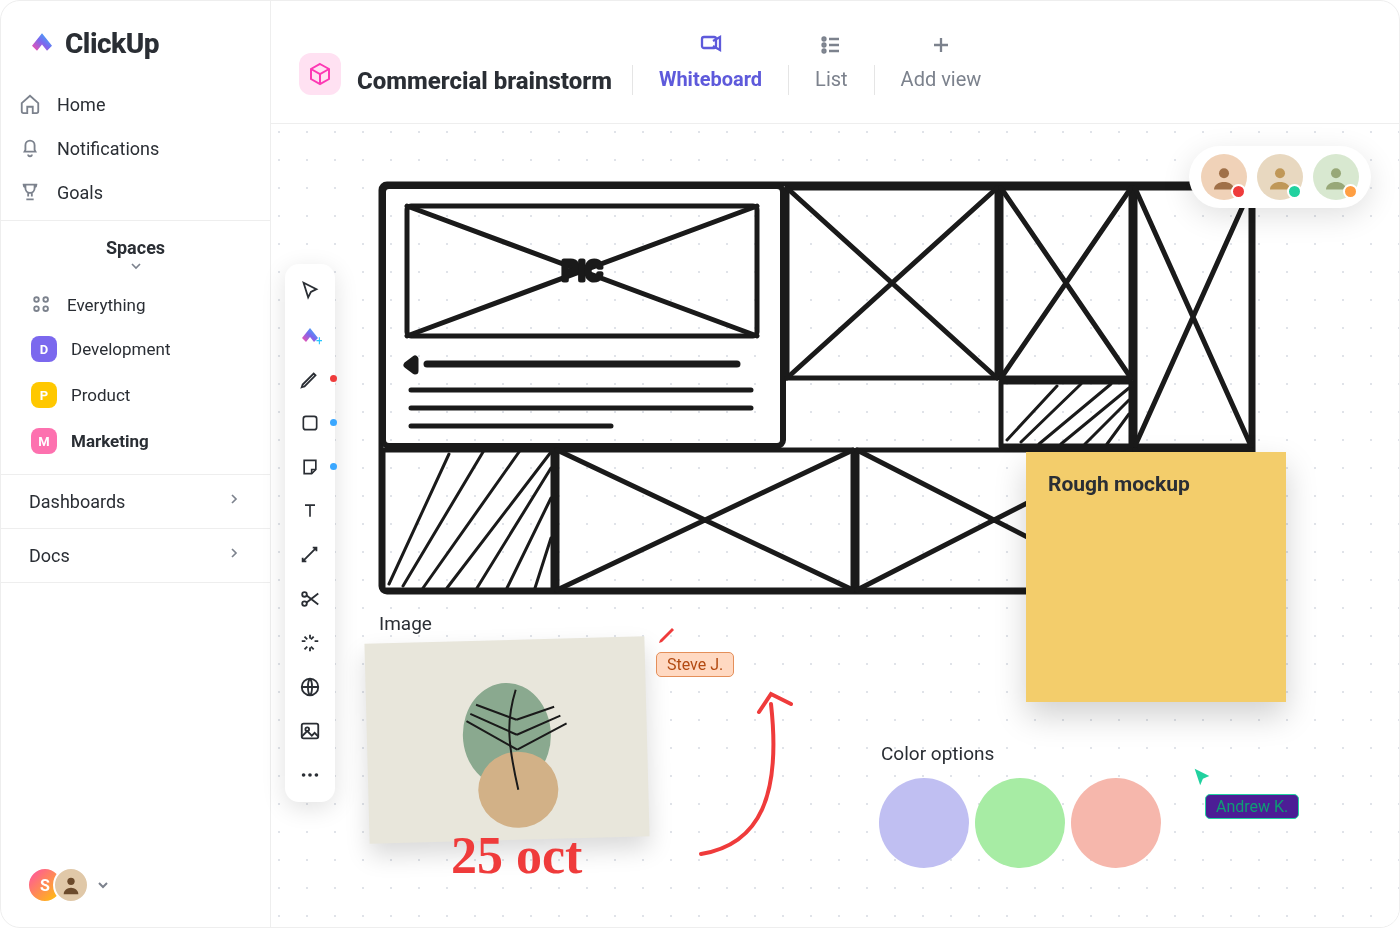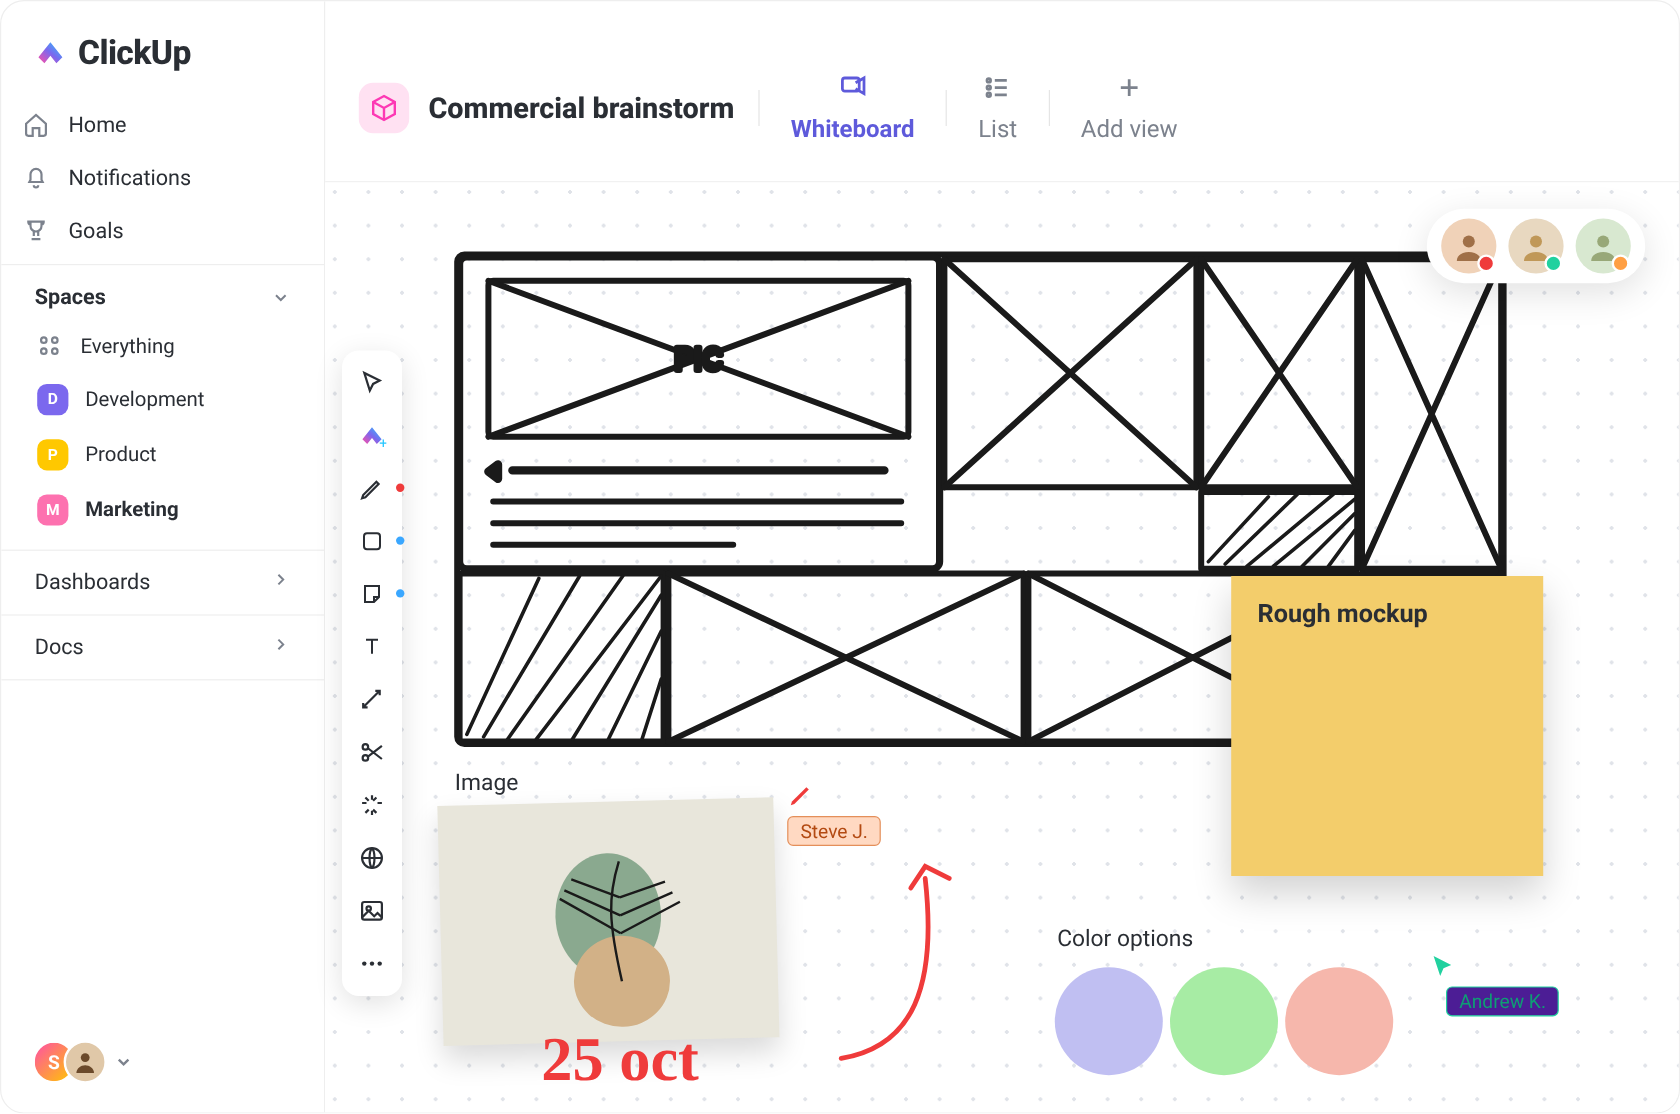--- a/index.html
+++ b/index.html
@@ -1,35 +1,35 @@
 <!DOCTYPE html>
 <html><head>
 <meta charset="utf-8">
 <style>
   *{box-sizing:border-box;margin:0;padding:0;font-family:-apple-system,BlinkMacSystemFont,"Segoe UI",Roboto,Helvetica,Arial,sans-serif;}
   body{background:#fff;width:1400px;height:928px;overflow:hidden;color:#2a2e34;}
   .app{display:flex;width:100%;height:100%;border-radius:20px;overflow:hidden;border:1px solid #eee;}
   
   .sidebar{width:270px;border-right:1px solid #eee;display:flex;flex-direction:column;padding-top:20px;}
-  .logo{display:flex;align-items:center;gap:8px;padding:6px 26px 22px;}
+  .logo{display:flex;gap:8px;padding:6px 26px 22px;}
   .logo-text{font-size:28px;font-weight:800;letter-spacing:-0.5px;}
   .nav-item{display:flex;align-items:center;gap:16px;padding:11px 18px;font-size:18px;color:#2a2e34;cursor:pointer;}
   .nav-item svg,.nav-item .ico{width:22px;height:22px;flex:0 0 22px;color:#7c828d;}
-  .section-hdr{display:flex;align-items:center;justify-content:space-between;padding:16px 28px 10px;font-size:18px;font-weight:700;}
+  .section-hdr{display:flex;align-items:center;justify-content:space-between;padding:16px 28px 10px;font-size:18px;font-weight:700;flex-direction:column;}
   .space-badge{width:26px;height:26px;border-radius:8px;color:#fff;display:flex;align-items:center;justify-content:center;font-size:13px;font-weight:700;}
   .space-item{display:flex;align-items:center;gap:14px;padding:10px 30px;font-size:17px;cursor:pointer;text-align:center;}
   .sec-divider{border-top:1px solid #eee;margin-top:6px;}
   .row-link{display:flex;align-items:flex-start;justify-content:space-between;padding:16px 28px;font-size:18px;cursor:pointer;border-bottom:1px solid #eee;}
   .user-chip{margin-top:auto;padding:24px 26px;display:flex;align-items:center;gap:6px;}
   .avatar-stack{display:flex;}
   .av{width:36px;height:36px;border-radius:50%;border:2px solid #fff;display:flex;align-items:center;justify-content:center;font-weight:700;color:#fff;}
   .av+ .av{margin-left:-10px;}
   
   .main{flex:1;display:flex;flex-direction:column;position:relative;}
-  .topbar{display:flex;align-items:center;gap:16px;padding:28px 28px;border-bottom:1px solid #eee;margin-top:28px;}
+  .topbar{display:flex;align-items:flex-end;gap:16px;padding:28px 28px;border-bottom:1px solid #eee;}
   .proj-ico{width:42px;height:42px;border-radius:12px;background:#ffe1f2;color:#fd38b4;display:flex;align-items:center;justify-content:center;}
   .proj-title{font-size:24px;font-weight:800;}
   .vsep{width:1px;height:30px;background:#e5e5e5;margin:0 4px;}
   .view-btn{display:flex;align-items:center;gap:10px;font-size:20px;color:#7c828d;cursor:pointer;padding:4px 6px;flex-direction:column;}
   .view-btn.active{color:#5e5adb;font-weight:700;}
   .view-btn .vi{width:24px;height:24px;}
   
   .canvas-wrap{flex:1;position:relative;background:#fff;}
   .canvas-wrap::before{content:"";position:absolute;inset:0;background-image:radial-gradient(#d8dce3 1.4px,transparent 1.4px);background-size:28px 28px;background-position:-6px -6px;opacity:.8;}
   .toolbox{position:absolute;left:14px;top:140px;width:50px;background:#fff;border-radius:14px;box-shadow:0 6px 24px rgba(0,0,0,.12);display:flex;flex-direction:column;align-items:center;padding:14px 0;gap:18px;z-index:5;}

